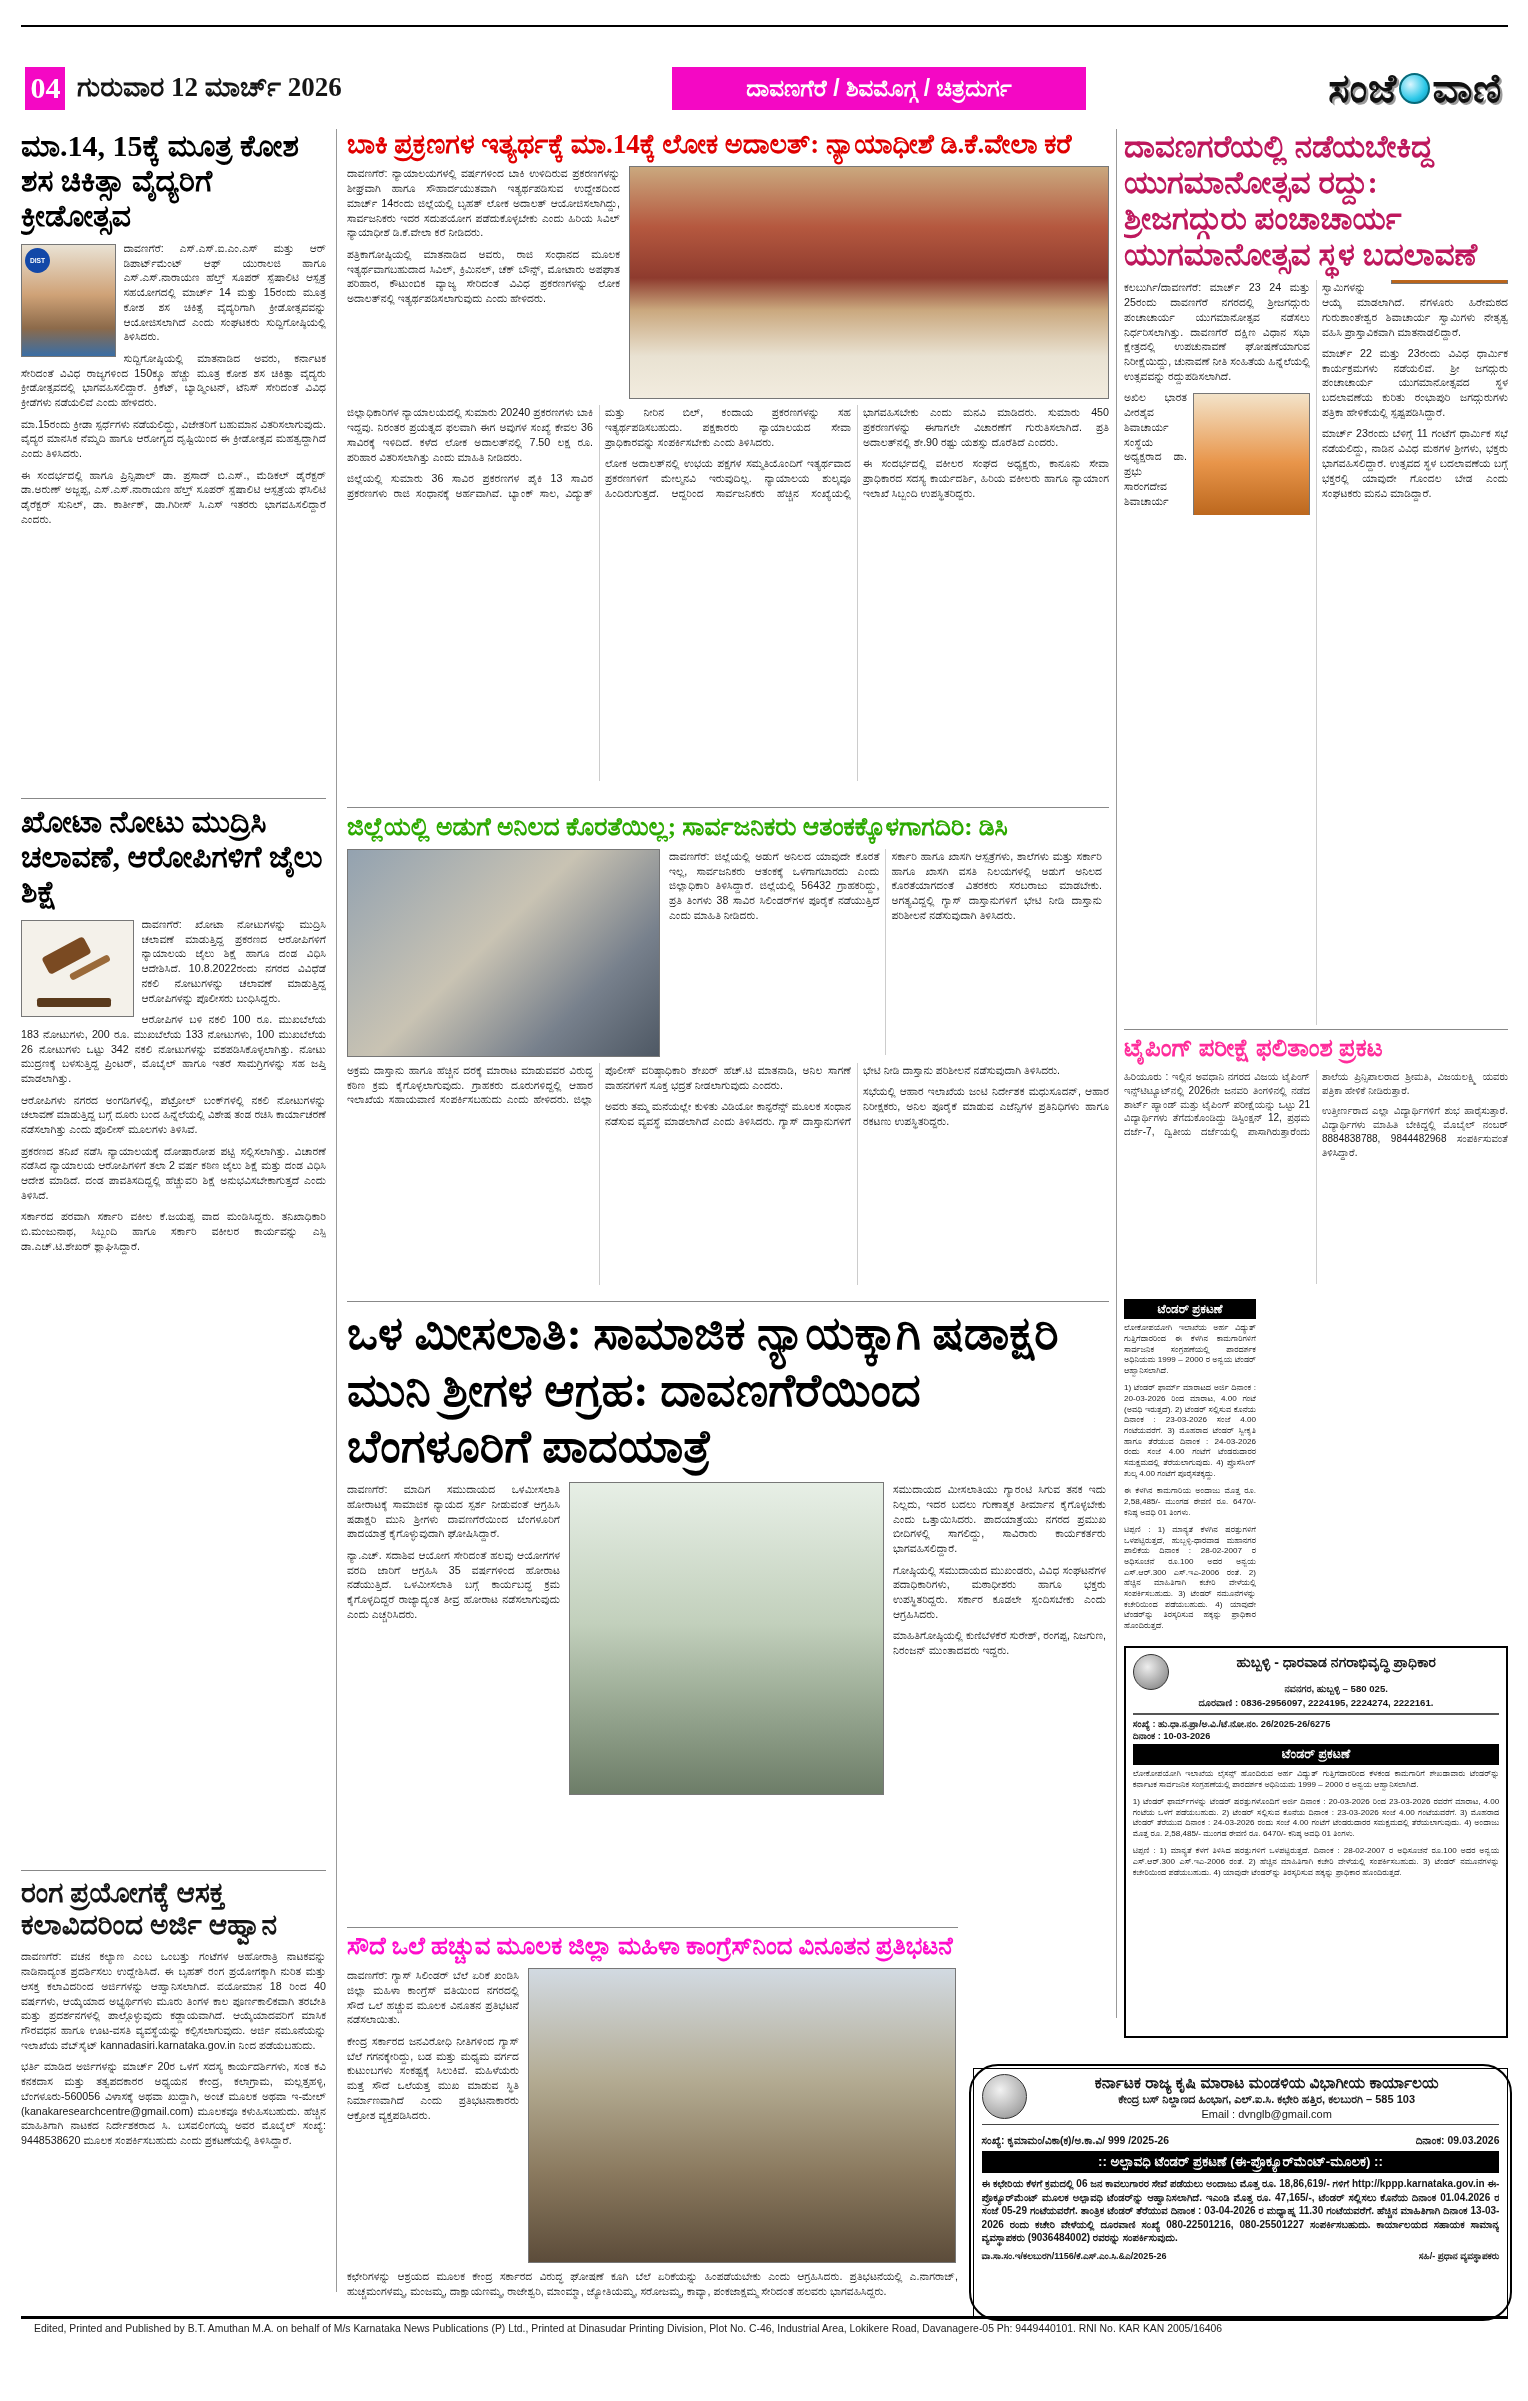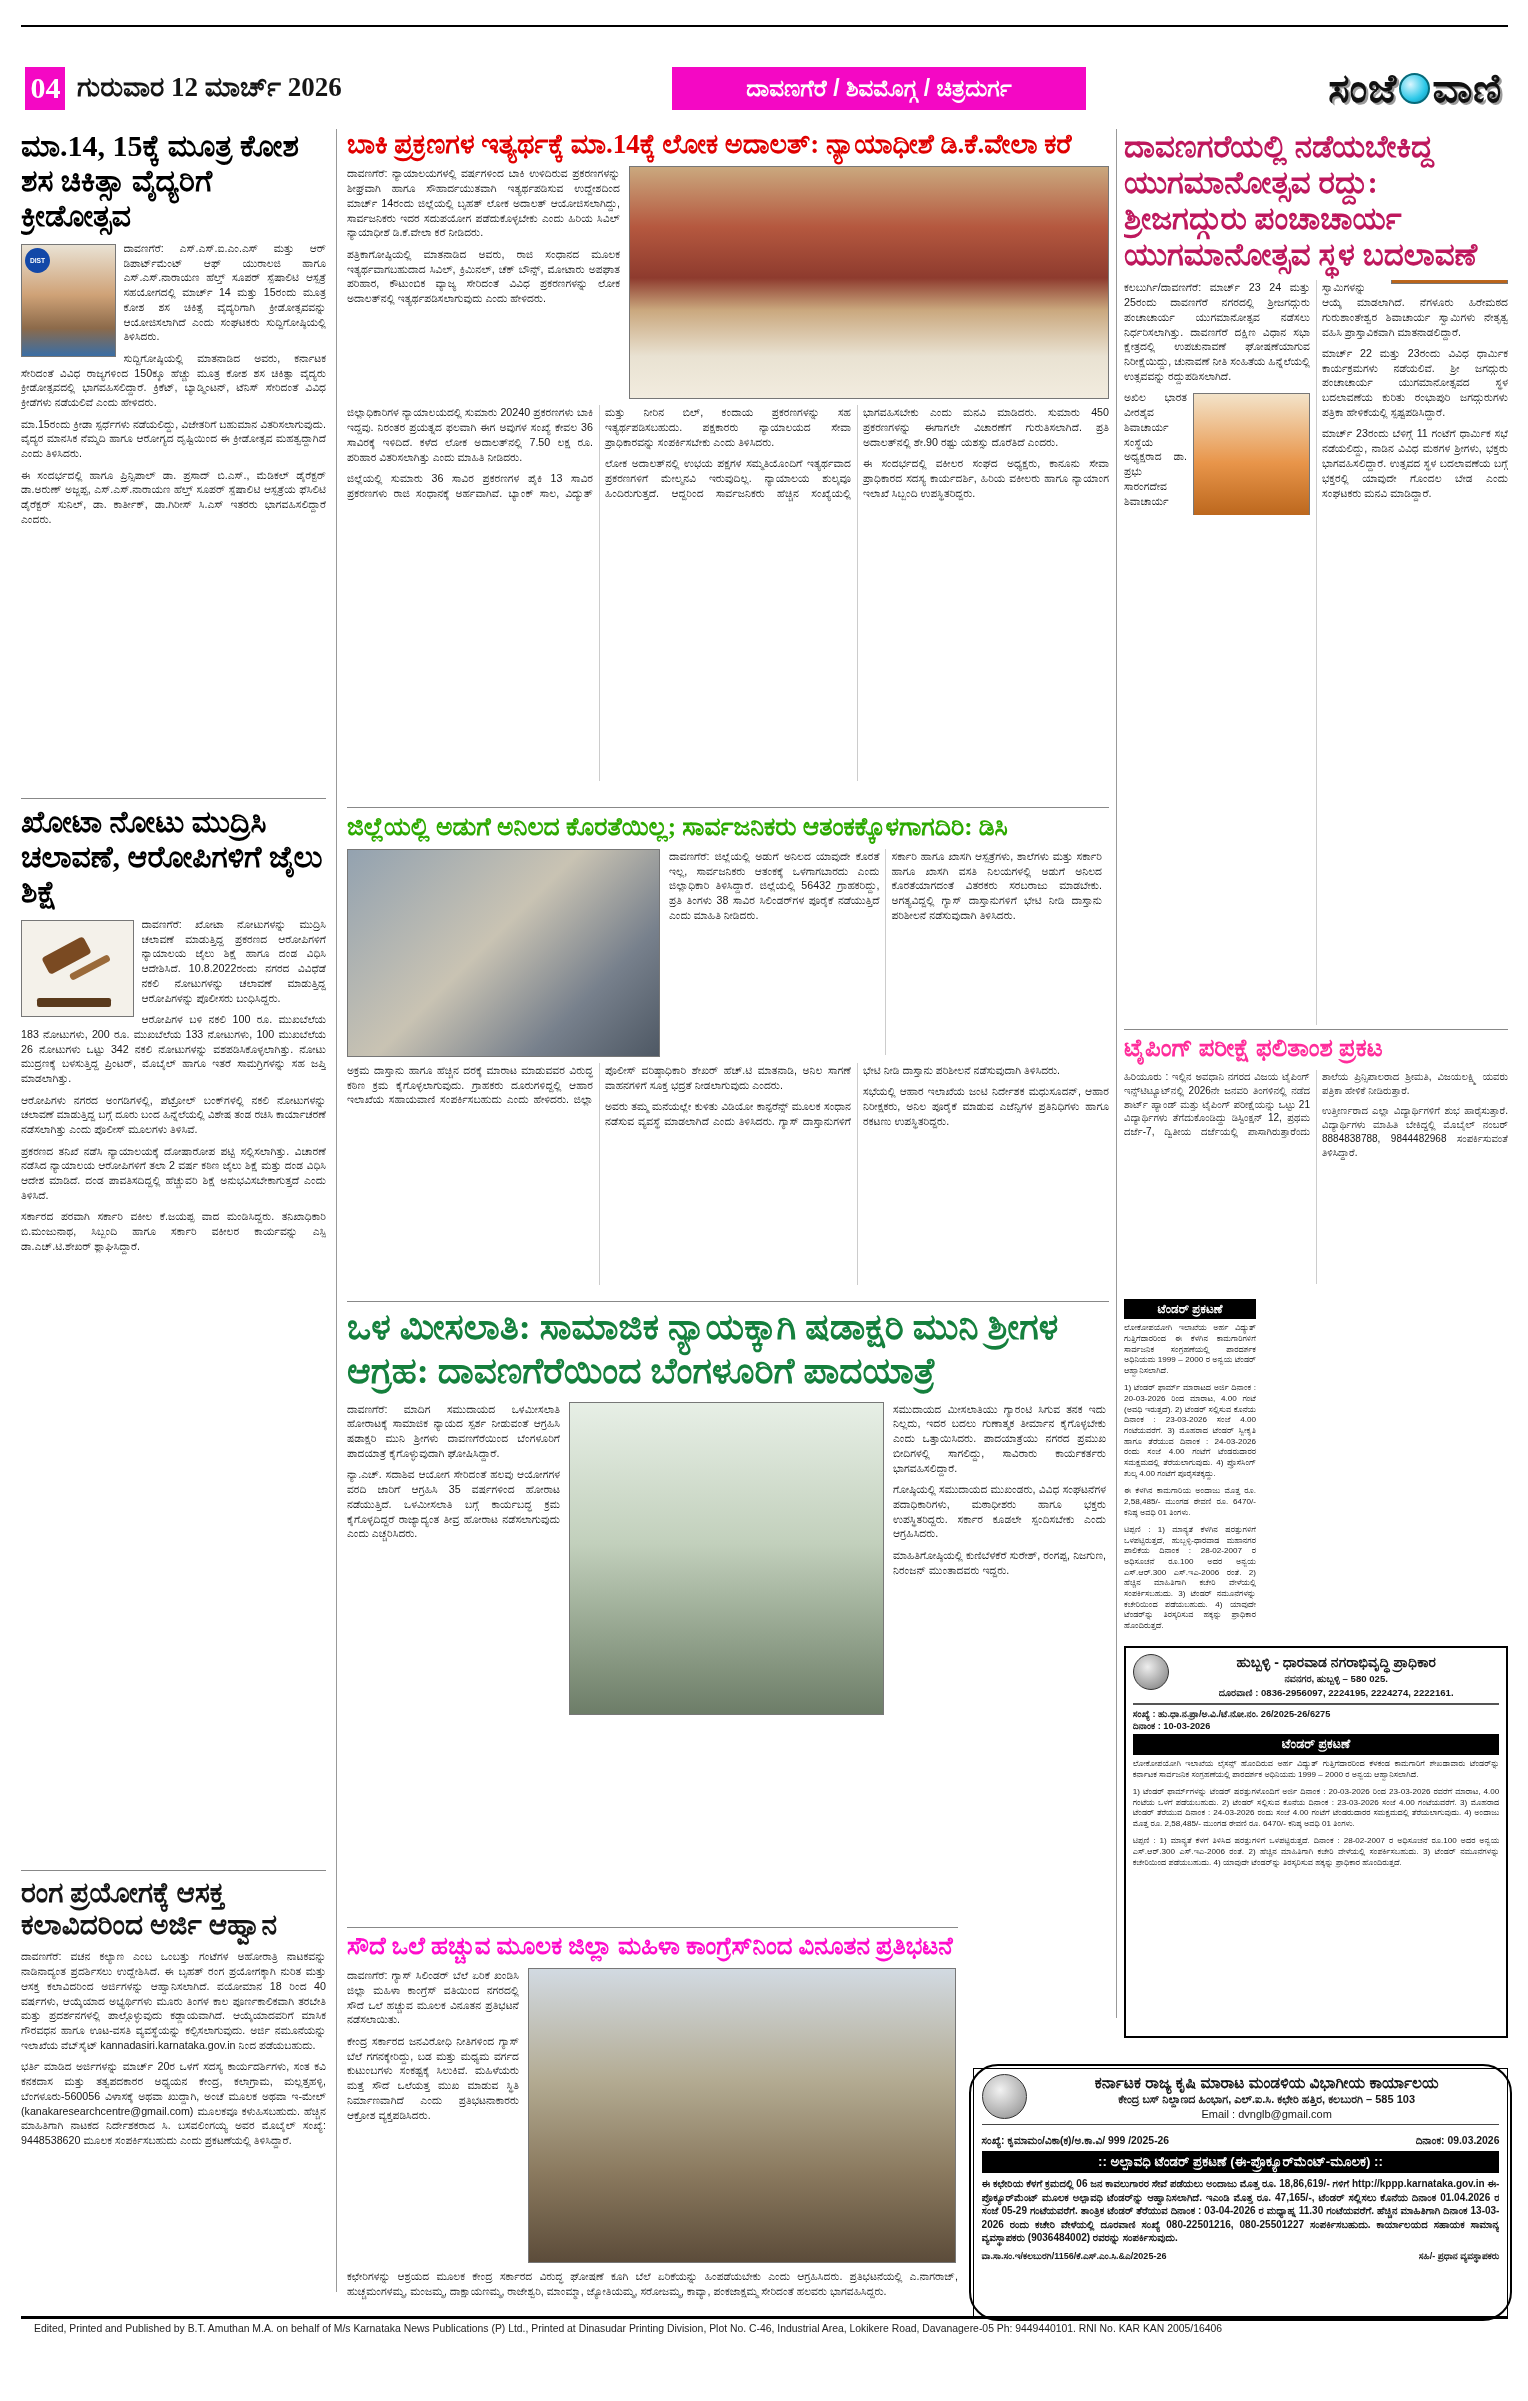--- a/index.html
+++ b/index.html
@@ -34,21 +34,21 @@
   #c3{top:1299px;height:739px;display:flex;gap:7.4px;flex-direction:column;}
   #ad2{position:absolute;left:969px;top:2064px;width:539px;height:253px;border-radius:29px;}
   
   p{margin:0 0 6.7px 0;}
   .body{font-size:10.7px;line-height:1.38;text-align:justify;overflow:hidden;}
   .tiny{font-size:8.1px;line-height:1.32;text-align:justify;}
   .hl{margin:0 0 7.4px 0;font-weight:bold;line-height:1.16;font-family:"Liberation Serif", serif;}
   .hl-a{font-size:30px;color:#000;}
   .hl-lok{font-size:27px;color:#e00000;margin-bottom:6px;}
   .hl-gas{font-size:25px;color:#2daa00;}
-  .hl-inner{font-size:36px;color:#15803d;line-height:1.22;}
+  .hl-inner{font-size:46px;color:#000000;line-height:1.22;}
   .hl-yug{font-size:31px;color:#be185d;}
   .hl-typ{font-size:24.4px;color:#ff2d9b;}
   .hl-pro{font-size:24.4px;color:#ff0ccc;}
   .hl-ranga{font-size:28px;}
   .cols2{column-count:2;column-gap:12px;column-rule:0.7px solid #ccc;}
   .cols3{column-count:3;column-gap:12px;column-rule:0.7px solid #ccc;}
   .row{display:flex;gap:9px;margin-bottom:6px;}
   
   .ph{flex:none;border:0.7px solid #777;}
   .ph-doctor{float:left;width:93px;height:111px;margin:3px 7.4px 3px 0;
@@ -67,21 +67,21 @@
      background:linear-gradient(180deg,#e7efe6 0%,#c2d0bc 45%,#93a38d 75%,#6d7d68 100%);}
   .ph-protest{width:426px;height:293px;
      background:linear-gradient(180deg,#d2dae2 0%,#b3ab92 38%,#8a795e 70%,#5c4c3a 100%);}
   .ph-monk{float:right;width:115px;height:124px;margin:3px 0 4.4px 6px;
      background:linear-gradient(180deg,#f3e3c9 0%,#e8954a 55%,#b9641a 100%);}
   
   .notice{width:132px;flex:none;overflow:hidden;}
   .bar{background:#000;color:#fff;text-align:center;font-weight:bold;padding:3px 1.5px;margin-bottom:4.4px;}
   .notice .bar{font-size:12px;}
   .ad1{flex:1;border:2.2px solid #000;padding:6px 6.7px;overflow:hidden;background:#fff;}
-  .ad-title{font-size:14px;font-weight:bold;text-align:center;line-height:1.2;margin-bottom:3px;}
+  .ad-title{font-size:14px;font-weight:bold;text-align:center;line-height:1.2;margin-bottom:13px;}
   .ad-line{font-size:9.6px;font-weight:bold;text-align:center;margin-bottom:1.5px;}
   .ad-sep{height:2.2px;background:#555;margin:3.7px 0;}
   .ad-ref{font-size:9.2px;font-weight:bold;margin-bottom:1.5px;}
   .ad1 .bar{font-size:12.6px;}
   .logo{width:34px;height:34px;border-radius:50%;border:1.5px solid #333;float:left;margin:0 4.4px 1.5px 0;
         background:radial-gradient(circle at 40% 35%, #eee, #9a9a9a 70%, #666);}
   .sign{font-size:9.2px;font-weight:bold;text-align:right;margin-top:6px;}
   .dipr{font-size:7.8px;font-weight:bold;text-align:left;margin-top:4.4px;}
   #ad2{border:2.2px solid #000;}
   .ad2-in{border:0.7px solid #000;margin:2.2px;padding:4.4px 7.4px;height:calc(100% - 15px);overflow:hidden;}

